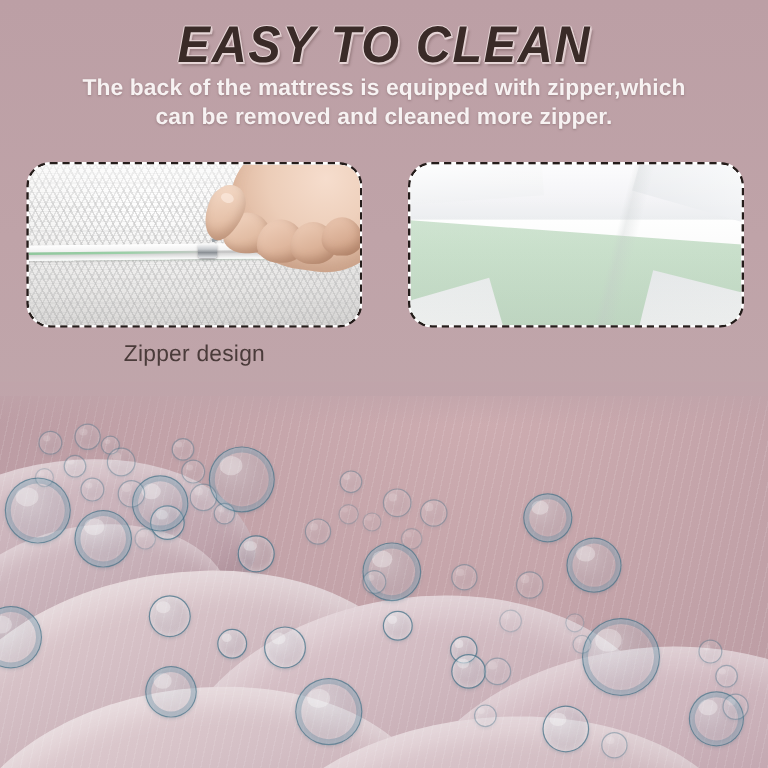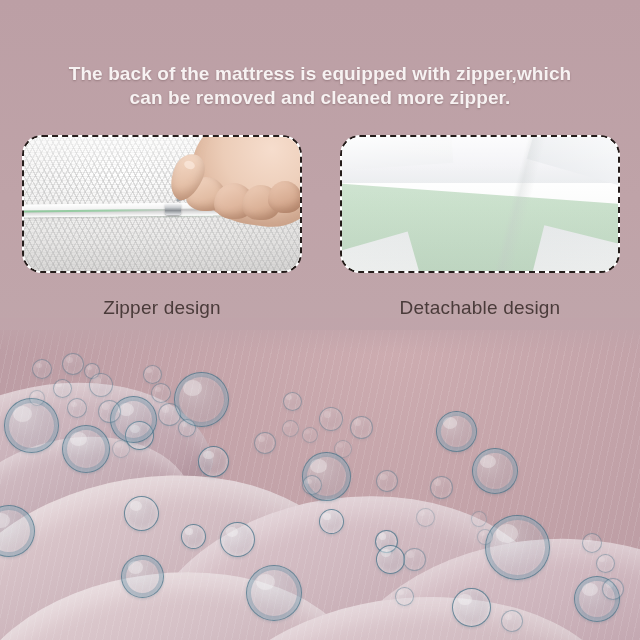--- a/index.html
+++ b/index.html
@@ -165,21 +165,21 @@
     background:linear-gradient(340deg,#ffffff,#ebedef);
     transform:rotate(14deg);
   }
   .rp-shade{
     position:absolute;inset:0;
     background:linear-gradient(180deg,rgba(255,255,255,.25) 0%,rgba(255,255,255,0) 30%,rgba(150,160,150,.12) 100%);
   }
 
   
   .caption{
-    position:absolute;top:296px;height:24px;line-height:24px;
+    position:absolute;top:284px;height:24px;line-height:24px;
     text-align:center;color:#4a3b3a;font-size:19px;letter-spacing:.2px;
   }
   .caption.left{left:22px;width:280px;}
   .caption.right{left:340px;width:280px;}
 
   
   .photo{
     position:absolute;left:0;top:330px;width:640px;height:310px;overflow:hidden;
     background:linear-gradient(185deg,#c6a6ab 0%,#c0a0a7 40%,#bb9ba3 100%);
   }
@@ -248,20 +248,23 @@
     pointer-events:none;
   }
 </style>
 </head>
 <body>
 
 <div id="stage">
 
   <div class="top-bg"></div>
 
+  <div class="title-wrap">
+    <span class="title">EASY TO CLEAN</span>
+  </div>
 
   <div class="subtitle">
     <div>The back of the mattress is equipped with zipper,which</div>
     <div>can be removed and cleaned more zipper.</div>
   </div>
 
   <div class="panel left">
     <div class="panel-inner">
       <div class="knit"></div>
       <div class="knit-shade"></div>
@@ -289,21 +292,20 @@
       <div class="rp-green"></div>
       <div class="rp-green-edge"></div>
       <div class="rp-corner-tl"></div>
       <div class="rp-corner-tr"></div>
       <div class="rp-corner-bl"></div>
       <div class="rp-corner-br"></div>
       <div class="rp-fold"></div>
       <div class="rp-shade"></div>
     </div>
   </div>
-  <div class="caption right">Detachable design</div>
 
   <div class="photo">
     <div class="photo-sky"></div>
     <div class="wave w-c"></div>
     <div class="wave w-g"></div>
     <div class="wave w-a"></div>
     <div class="wave w-b"></div>
     <div class="wave w-d"></div>
     <div class="wave w-e"></div>
     <div class="wave w-f"></div>

